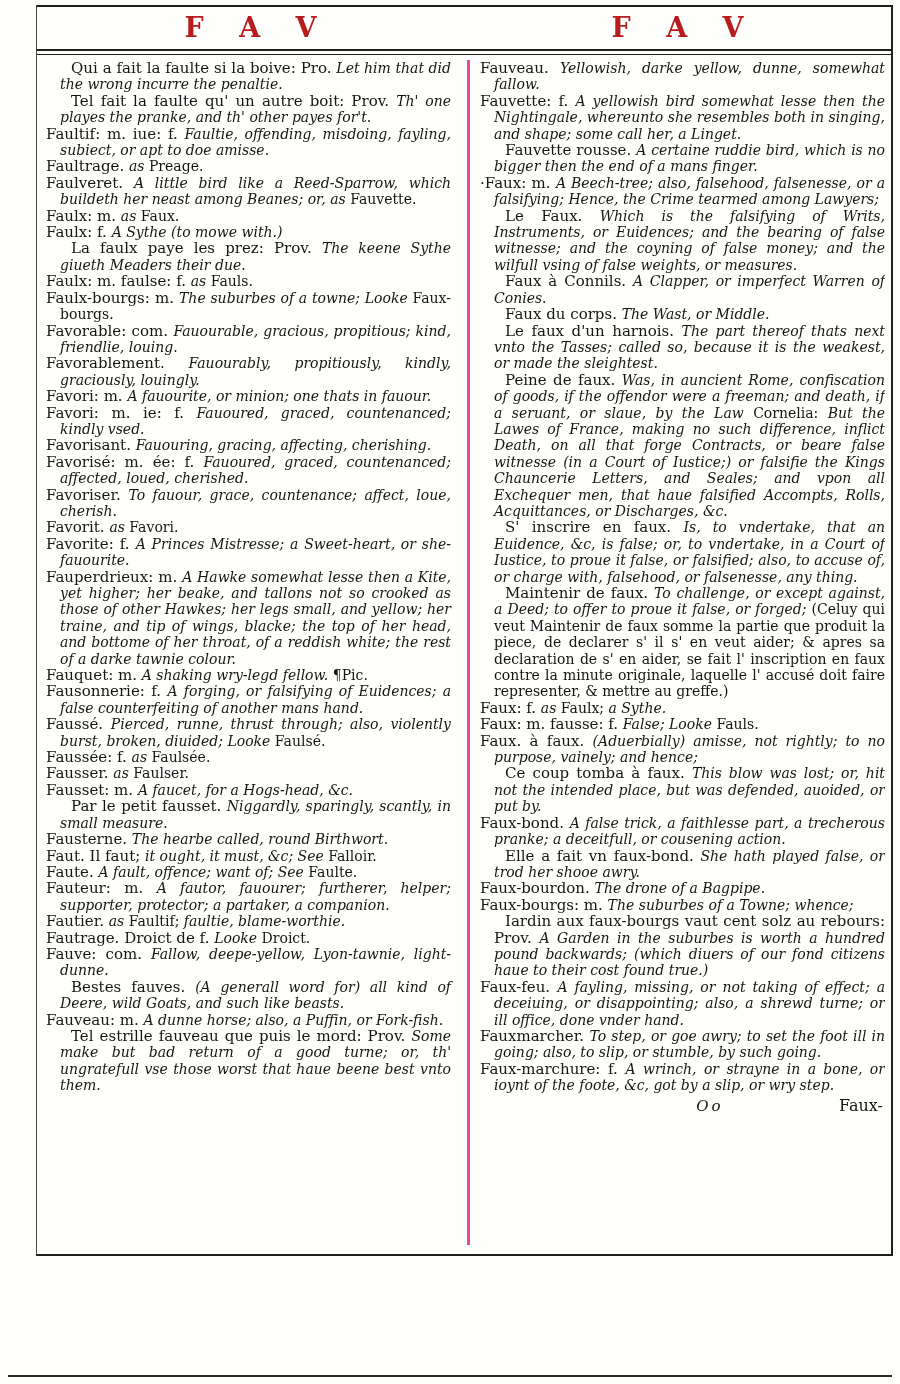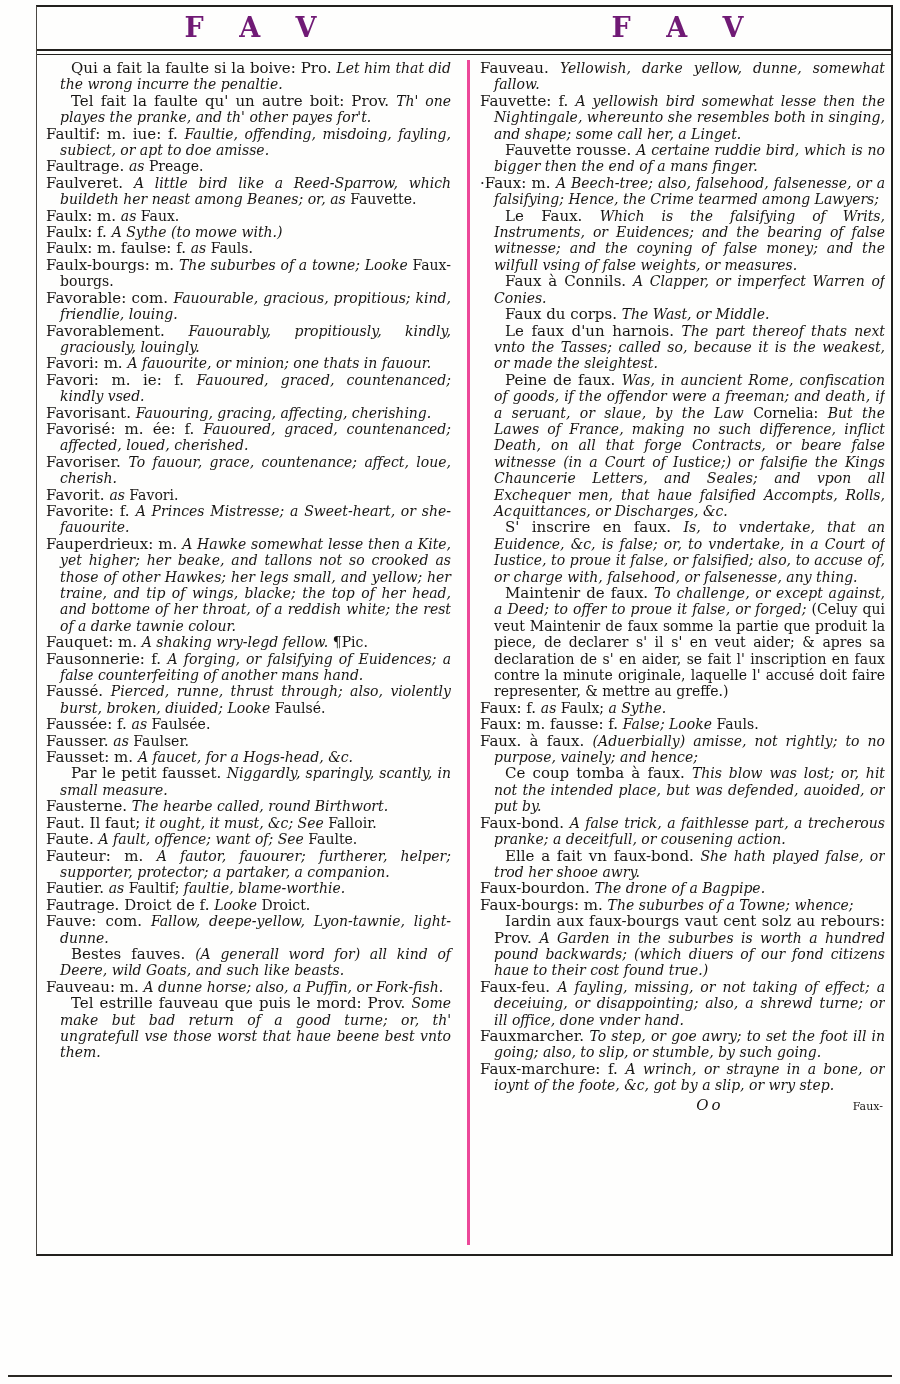--- a/index.html
+++ b/index.html
@@ -31,21 +31,21 @@
     height: 40px;
     align-items: center;
   }
   .running-head .head-half {
     flex: 1;
     text-align: center;
     font-size: 27px;
     font-weight: bold;
     letter-spacing: 13px;
     padding-left: 13px; 
-    color: #701a75;
+    color: #b91c1c;
   }
   .head-rule {
     height: 3px;
     border-top: 2px solid #22201d;
     border-bottom: 1px solid #22201d;
     margin-top: 2px;
   }
   .columns {
     display: flex;
     height: 1190px;
@@ -78,21 +78,21 @@
     padding: 2px 2px 0 14px;
     font-size: 15px;
   }
   .signature {
     margin-left: 52%;
     font-style: italic;
     letter-spacing: 3px;
   }
   .catchword {
     margin-left: auto;
-    font-size: 11px;
+    font-size: 16px;
   }
   
   .bottom-artifact {
     position: absolute;
     left: 8px; right: 8px;
     top: 1375px;
     height: 2px;
     background: #2a2823;
   }
 </style>
@@ -111,20 +111,21 @@
 
     <div class="columns">
       <div class="col col-left" id="col-left">
           <p class="entry sub"><span class="seg-h">Qui a fait la faulte si la boive: Pro. </span><span class="seg-i">Let him that did the wrong incurre the penaltie.</span></p>
           <p class="entry sub"><span class="seg-h">Tel fait la faulte qu' un autre boit: Prov. </span><span class="seg-i">Th' one playes the pranke, and th' other payes for't.</span></p>
           <p class="entry"><span class="seg-h">Faultif: m. iue: f. </span><span class="seg-i">Faultie, offending, misdoing, fayling, subiect, or apt to doe amisse.</span></p>
           <p class="entry"><span class="seg-h">Faultrage. </span><span class="seg-i">as </span><span class="seg-r">Preage.</span></p>
           <p class="entry"><span class="seg-h">Faulveret. </span><span class="seg-i">A little bird like a Reed-Sparrow, which buildeth her neast among Beanes; or, as </span><span class="seg-r">Fauvette.</span></p>
           <p class="entry"><span class="seg-h">Faulx: m. </span><span class="seg-i">as </span><span class="seg-r">Faux.</span></p>
           <p class="entry"><span class="seg-h">Faulx: f. </span><span class="seg-i">A Sythe (to mowe with.)</span></p>
+          <p class="entry sub"><span class="seg-h">La faulx paye les prez: Prov. </span><span class="seg-i">The keene Sythe giueth Meaders their due.</span></p>
           <p class="entry"><span class="seg-h">Faulx: m. faulse: f. </span><span class="seg-i">as </span><span class="seg-r">Fauls.</span></p>
           <p class="entry"><span class="seg-h">Faulx-bourgs: m. </span><span class="seg-i">The suburbes of a towne; Looke </span><span class="seg-r">Faux-bourgs.</span></p>
           <p class="entry"><span class="seg-h">Favorable: com. </span><span class="seg-i">Fauourable, gracious, propitious; kind, friendlie, louing.</span></p>
           <p class="entry"><span class="seg-h">Favorablement. </span><span class="seg-i">Fauourably, propitiously, kindly, graciously, louingly.</span></p>
           <p class="entry"><span class="seg-h">Favori: m. </span><span class="seg-i">A fauourite, or minion; one thats in fauour.</span></p>
           <p class="entry"><span class="seg-h">Favori: m. ie: f. </span><span class="seg-i">Fauoured, graced, countenanced; kindly vsed.</span></p>
           <p class="entry"><span class="seg-h">Favorisant. </span><span class="seg-i">Fauouring, gracing, affecting, cherishing.</span></p>
           <p class="entry"><span class="seg-h">Favorisé: m. ée: f. </span><span class="seg-i">Fauoured, graced, countenanced; affected, loued, cherished.</span></p>
           <p class="entry"><span class="seg-h">Favoriser. </span><span class="seg-i">To fauour, grace, countenance; affect, loue, cherish.</span></p>
           <p class="entry"><span class="seg-h">Favorit. </span><span class="seg-i">as </span><span class="seg-r">Favori.</span></p>

